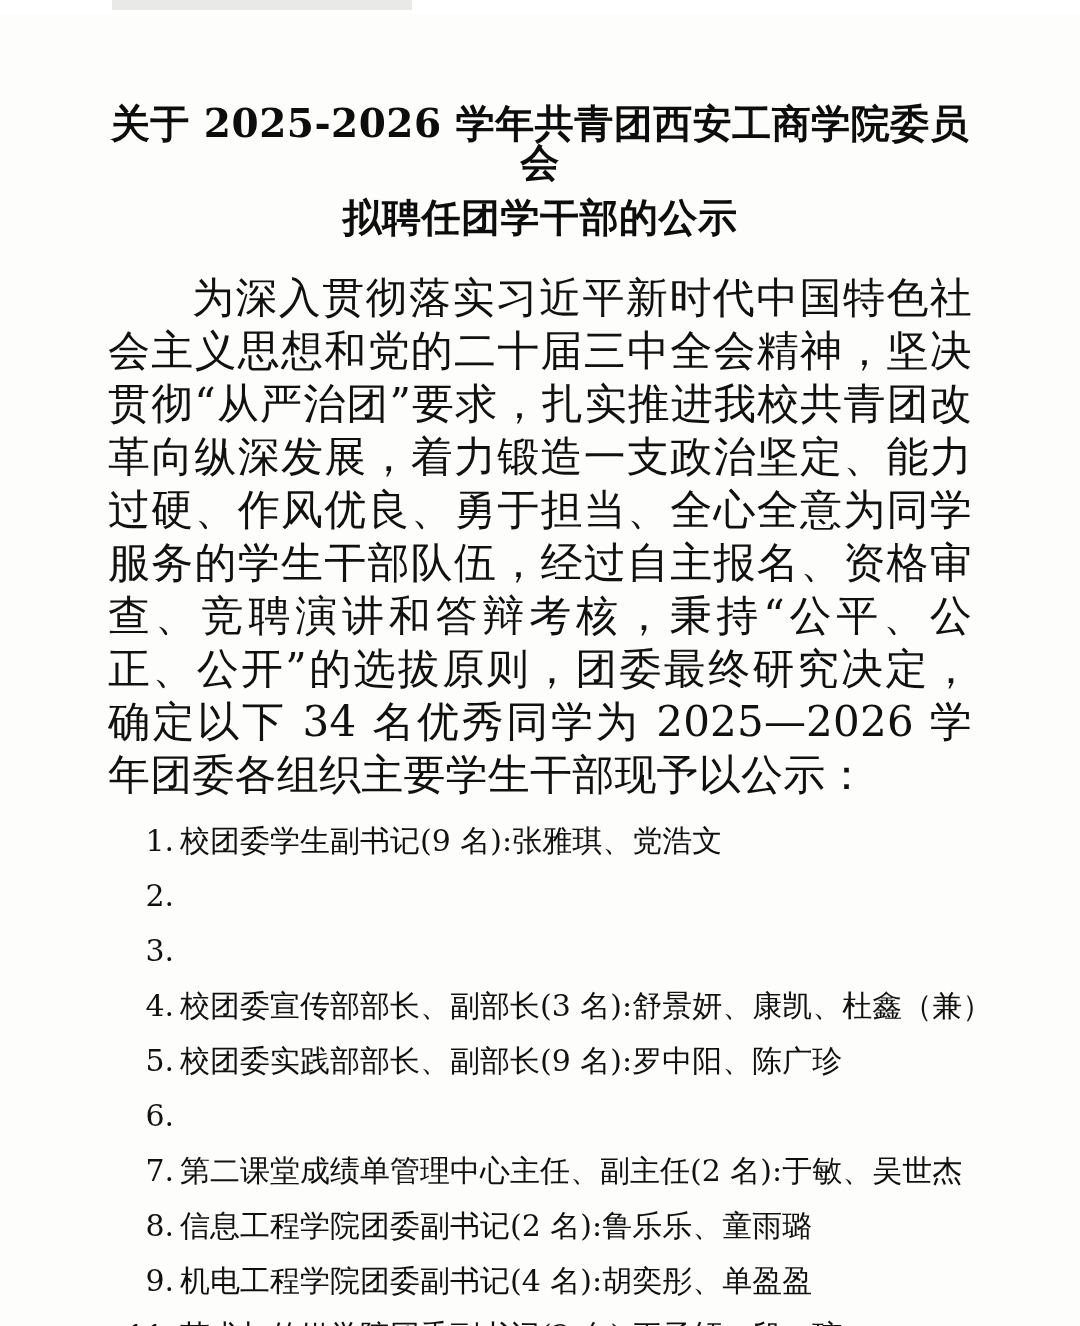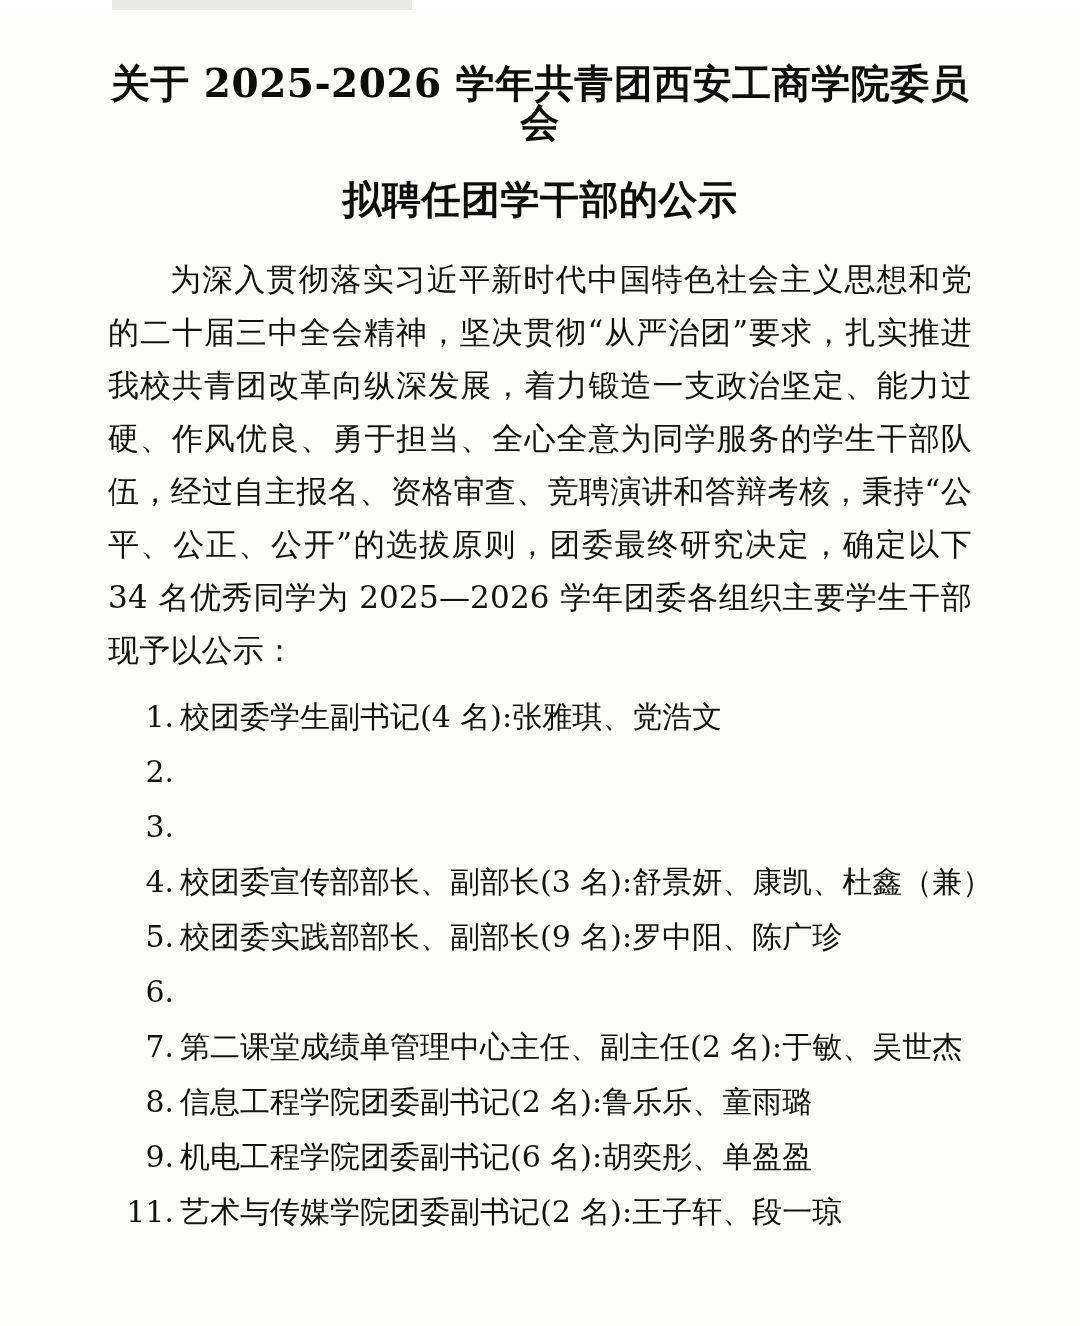--- a/index.html
+++ b/index.html
@@ -36,37 +36,37 @@
     width: 300px;
     height: 10px;
     background: #e9e9e7;
   }
   .doc {
     padding: 0 108px;
     box-sizing: border-box;
   }
   .title {
     margin: 0;
-    padding-top: 64px;
+    padding-top: 104px;
     text-align: center;
     font-family: "DejaVu Serif", "Liberation Serif", serif;
     font-weight: bold;
     font-size: 39px;
     line-height: 1.0;
     letter-spacing: 0.5px;
     color: #0d0d0d;
   }
   .title-line2 {
     display: block;
-    margin-top: 38px;
+    margin-top: 16px;
   }
   .para {
     margin: 0;
     padding-top: 34px;
-    font-size: 31px;
+    font-size: 42px;
     line-height: 53px;
     text-align: justify;
     text-justify: inter-ideograph;
     text-indent: 2em;
     color: #111111;
     letter-spacing: 0.2px;
   }
   .list {
     margin: 0;
     padding: 0;
@@ -109,21 +109,21 @@
     <h1 class="title">
       <span>关于 2025-2026 学年共青团西安工商学院委员会</span>
       <span class="title-line2">拟聘任团学干部的公示</span>
     </h1>
 
     <p class="para">为深入贯彻落实习近平新时代中国特色社会主义思想和党的二十届三中全会精神，坚决贯彻“从严治团”要求，扎实推进我校共青团改革向纵深发展，着力锻造一支政治坚定、能力过硬、作风优良、勇于担当、全心全意为同学服务的学生干部队伍，经过自主报名、资格审查、竞聘演讲和答辩考核，秉持“公平、公正、公开”的选拔原则，团委最终研究决定，确定以下 34 名优秀同学为 2025—2026 学年团委各组织主要学生干部现予以公示：</p>
 
     <ul class="list list-wrap">
       <li class="list-item">
         <span class="num">1.</span>
-        <span class="txt">校团委学生副书记(4 名):张雅琪、党浩文</span>
+        <span class="txt">校团委学生副书记(9 名):张雅琪、党浩文</span>
       </li>
       <li class="list-item">
         <span class="num">2.</span>
       </li>
       <li class="list-item">
         <span class="num">3.</span>
       </li>
       <li class="list-item">
         <span class="num">4.</span>
         <span class="txt">校团委宣传部部长、副部长(3 名):舒景妍、康凯、杜鑫（兼）</span>
@@ -138,21 +138,21 @@
       <li class="list-item">
         <span class="num">7.</span>
         <span class="txt">第二课堂成绩单管理中心主任、副主任(2 名):于敏、吴世杰</span>
       </li>
       <li class="list-item">
         <span class="num">8.</span>
         <span class="txt">信息工程学院团委副书记(2 名):鲁乐乐、童雨璐</span>
       </li>
       <li class="list-item">
         <span class="num">9.</span>
-        <span class="txt">机电工程学院团委副书记(6 名):胡奕彤、单盈盈</span>
+        <span class="txt">机电工程学院团委副书记(4 名):胡奕彤、单盈盈</span>
       </li>
       <li class="list-item">
         <span class="num">11.</span>
         <span class="txt">艺术与传媒学院团委副书记(2 名):王子轩、段一琼</span>
       </li>
 
     </ul>
 
   </div>
 </div>

